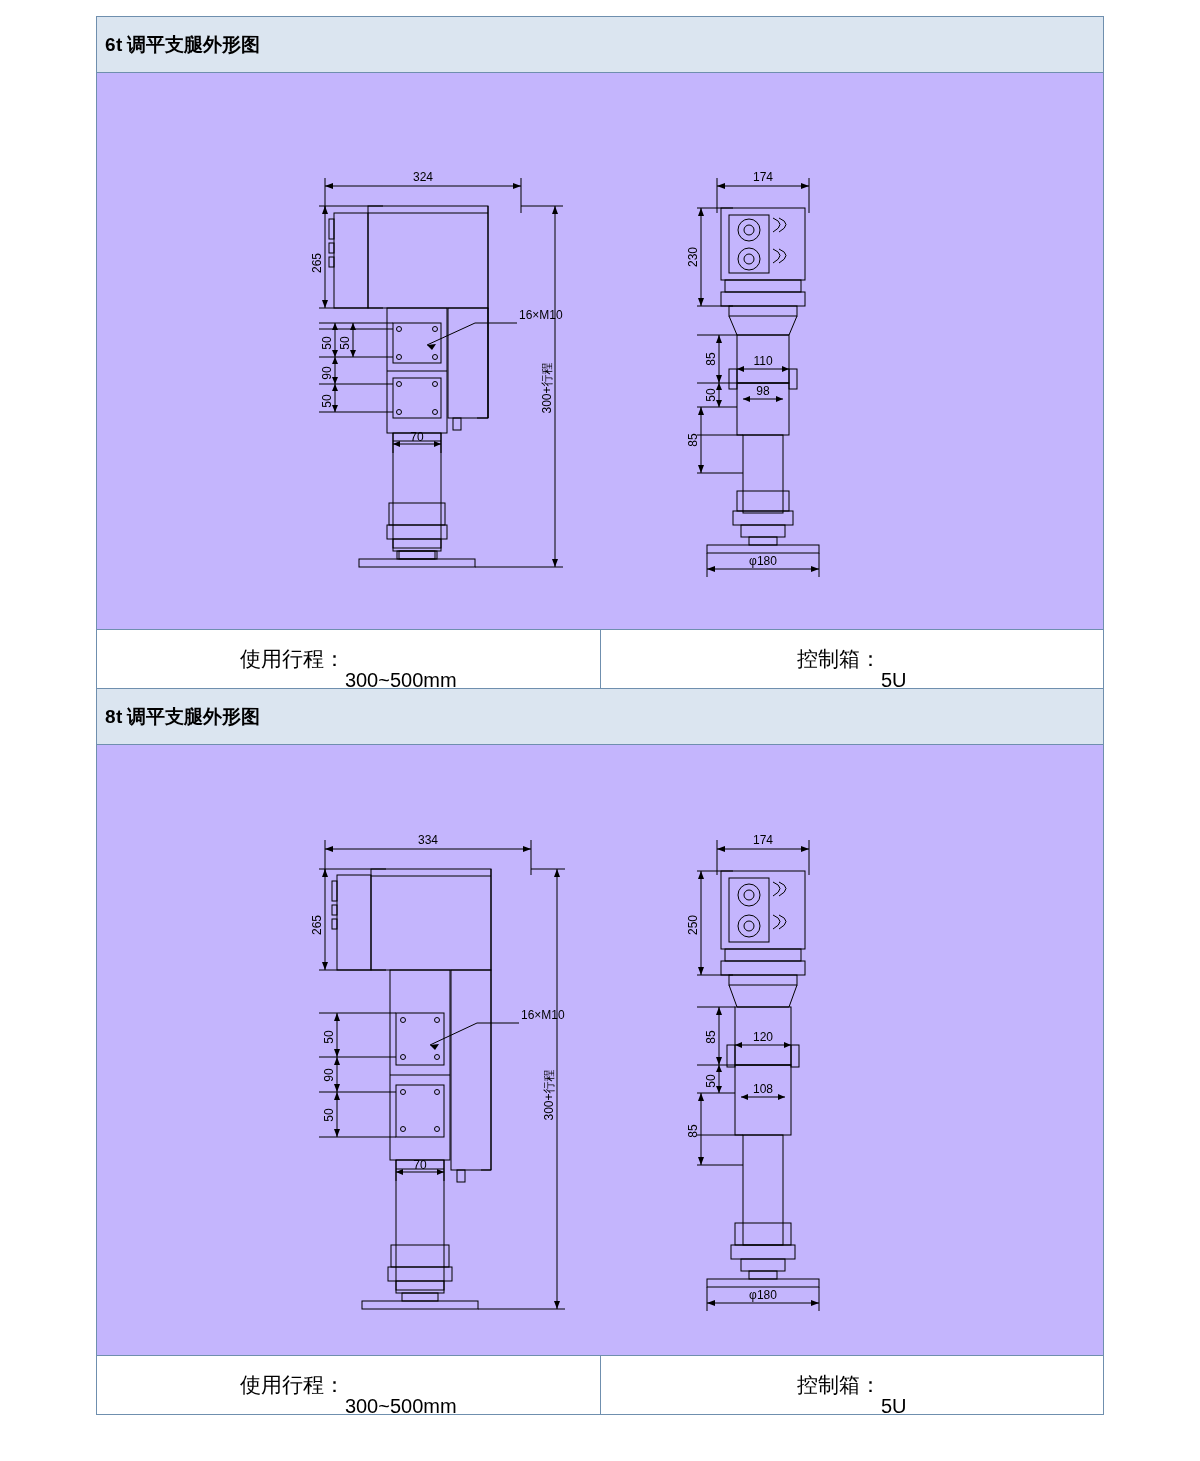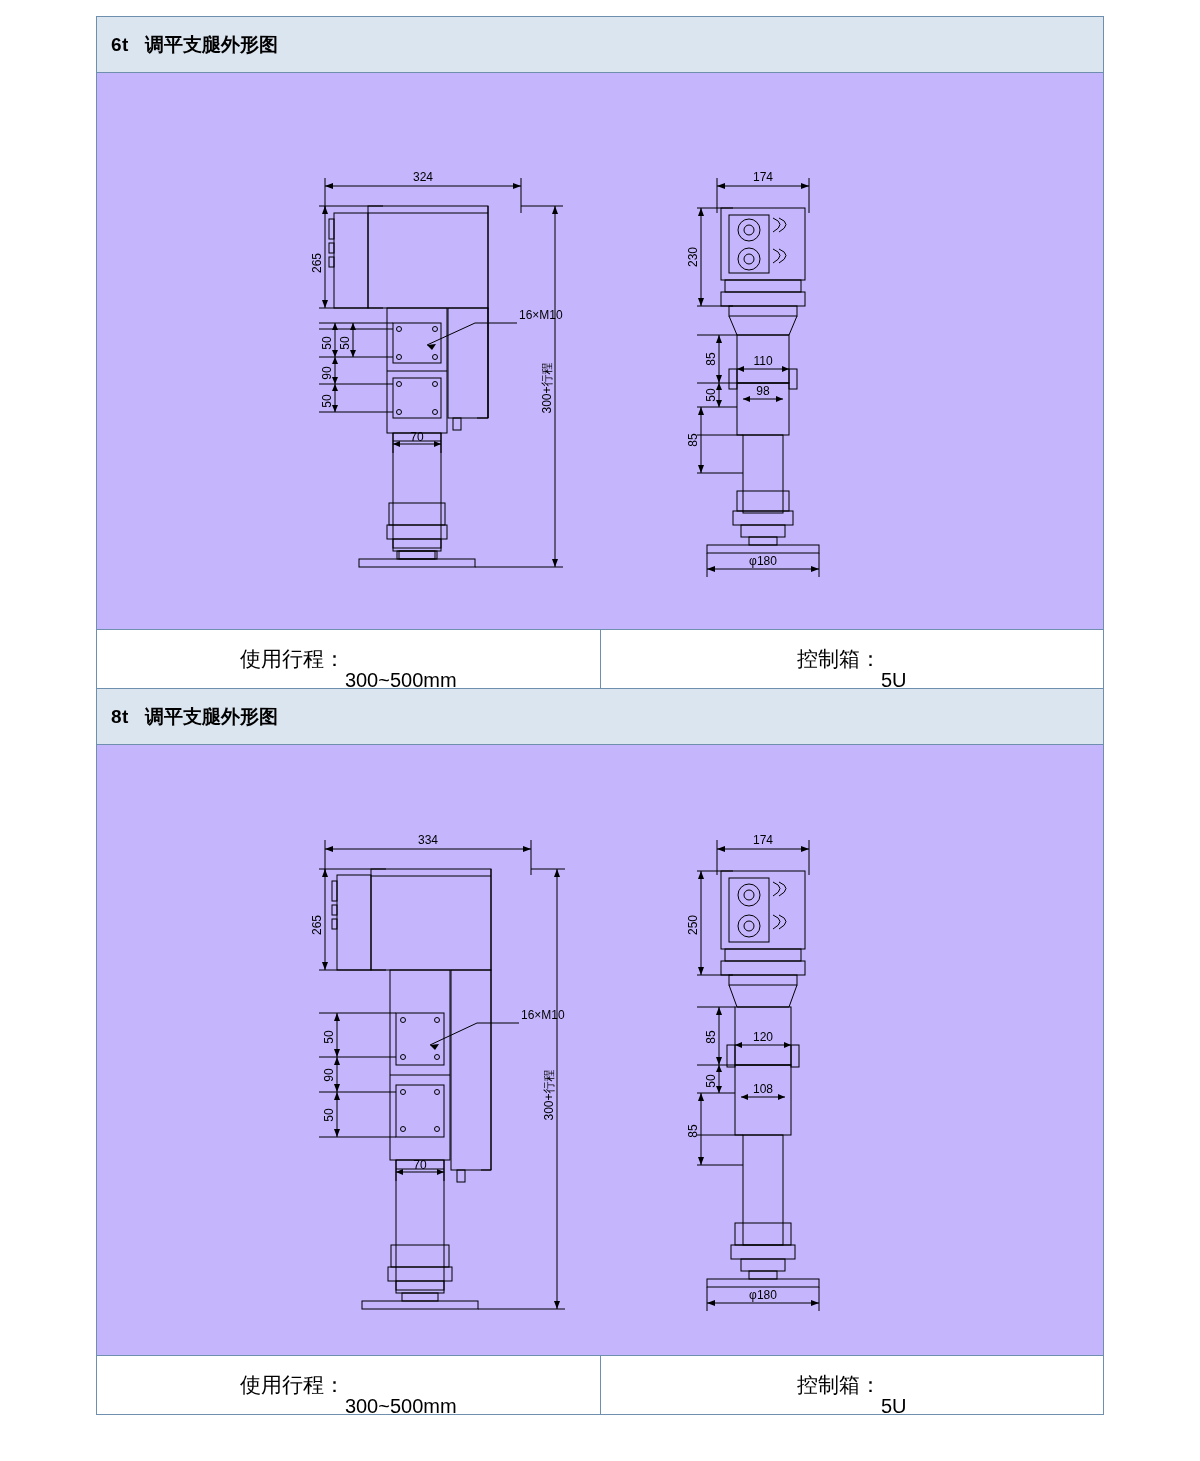--- a/index.html
+++ b/index.html
@@ -21,32 +21,32 @@
     width: 1008px;
     border: 1px solid #6f8fae;
     box-sizing: border-box;
   }
   .section-header {
     background: #dbe5f0;
     border-bottom: 1px solid #6f8fae;
     height: 56px;
     display: flex;
     align-items: center;
-    padding-left: 14px;
+    padding-left: 8px;
     box-sizing: border-box;
   }
   .section-header .t-bold {
     font-weight: bold;
     font-size: 19px;
     letter-spacing: 0.5px;
   }
   .section-header .t-cn {
     font-weight: bold;
     font-size: 19px;
-    margin-left: 16px;
+    margin-left: 4px;
   }
   .drawing-area {
     position: relative;
     height: 556px;
     border-bottom: 1px solid #6f8fae;
     background: #c4b5fd;
     overflow: hidden;
   }
   .footer-row {
     display: flex;

